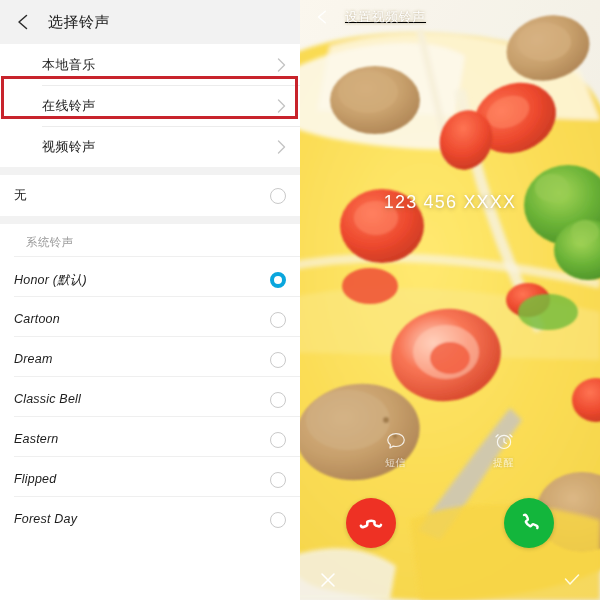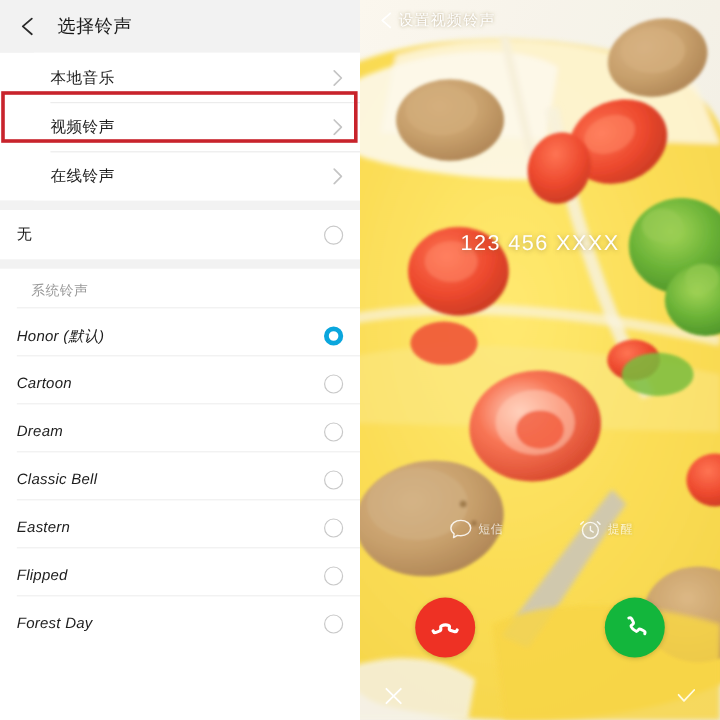--- a/index.html
+++ b/index.html
@@ -128,22 +128,23 @@
     overflow: hidden;
     background: #f3e7c8;
   }
   .food-bg { position: absolute; inset: 0; }
   .food-bg svg { display: block; width: 300px; height: 600px; }
 
   .rp-header {
     position: absolute; left: 0; top: 0;
     height: 34px; width: 100%;
     display: flex; align-items: center;
-    padding-left: 14px;
+    gap: 13px; padding-left: 14px;
     z-index: 4;
+    text-decoration: underline;
   }
   .rp-title {
     font-size: 12.5px;
     color: #ffffff;
     letter-spacing: 1px;
     text-shadow: 0 0 3px rgba(120,95,40,.55);
   }
   .rp-back svg { display: block; }
 
   .caller-number {
@@ -158,22 +159,22 @@
   }
 
   .quick-actions {
     position: absolute;
     left: 0; right: 0; top: 430px;
     display: flex; justify-content: space-around;
     padding: 0 42px;
     z-index: 4;
   }
   .qa-item {
-    display: flex; flex-direction: row;
-    align-items: center; gap: 4px;
+    display: flex; flex-direction: column;
+    gap: 4px;
     opacity: .85;
   }
   .qa-item svg { display: block; }
   .qa-label {
     font-size: 10px; color: #fff;
     letter-spacing: .5px;
     opacity: .82;
     text-shadow: 0 0 3px rgba(120,95,40,.5);
   }
 
@@ -225,30 +226,30 @@
       <div class="nav-row">
         <span class="nav-label">本地音乐</span>
         <span class="chev">
           <svg width="9" height="14" viewBox="0 0 9 14">
             <path d="M1.5 1 L7.5 7 L1.5 13" fill="none" stroke="currentColor" stroke-width="1.4" stroke-linecap="round" stroke-linejoin="round"></path>
           </svg>
         </span>
       </div>
 
       <div class="nav-row">
-        <span class="nav-label">视频铃声</span>
+        <span class="nav-label">在线铃声</span>
         <span class="chev">
           <svg width="9" height="14" viewBox="0 0 9 14">
             <path d="M1.5 1 L7.5 7 L1.5 13" fill="none" stroke="currentColor" stroke-width="1.4" stroke-linecap="round" stroke-linejoin="round"></path>
           </svg>
         </span>
       </div>
 
       <div class="nav-row">
-        <span class="nav-label">在线铃声</span>
+        <span class="nav-label">视频铃声</span>
         <span class="chev">
           <svg width="9" height="14" viewBox="0 0 9 14">
             <path d="M1.5 1 L7.5 7 L1.5 13" fill="none" stroke="currentColor" stroke-width="1.4" stroke-linecap="round" stroke-linejoin="round"></path>
           </svg>
         </span>
       </div>
     </div>
 
     <div class="highlight-box"></div>
 

